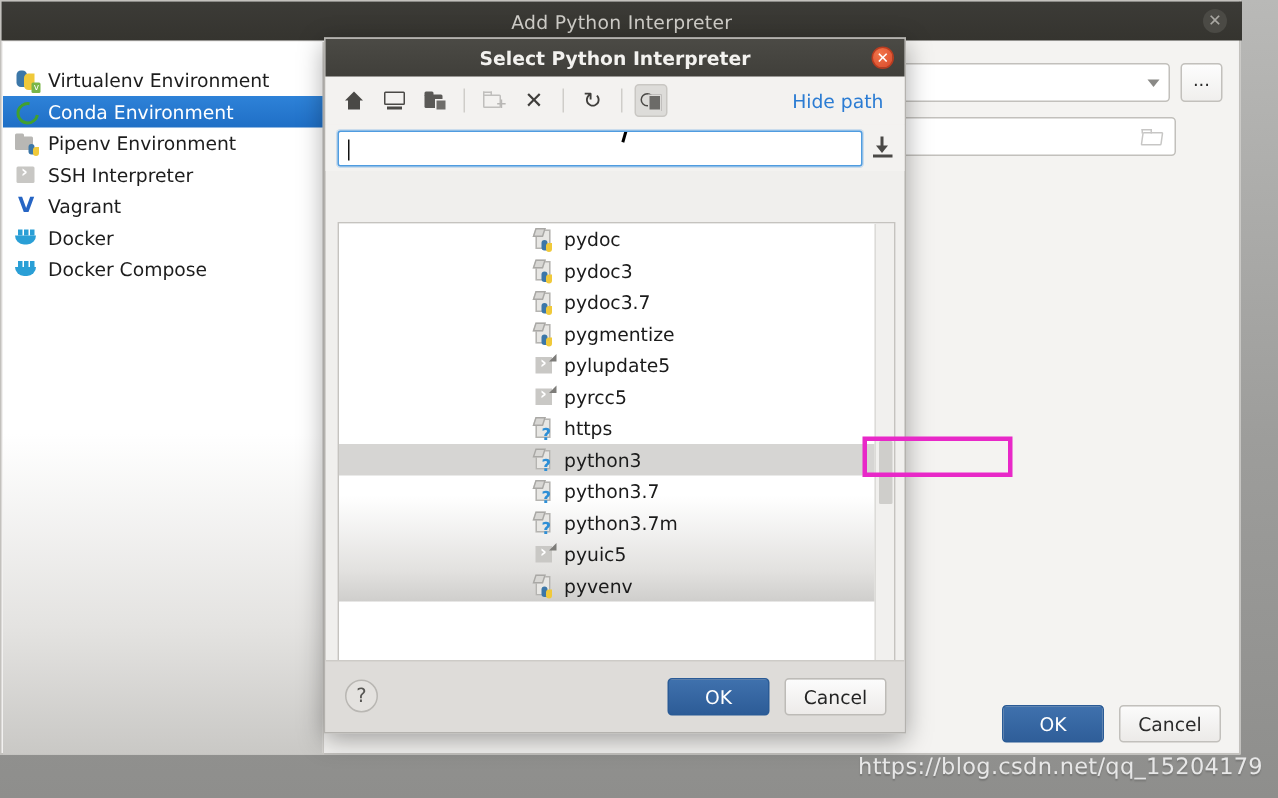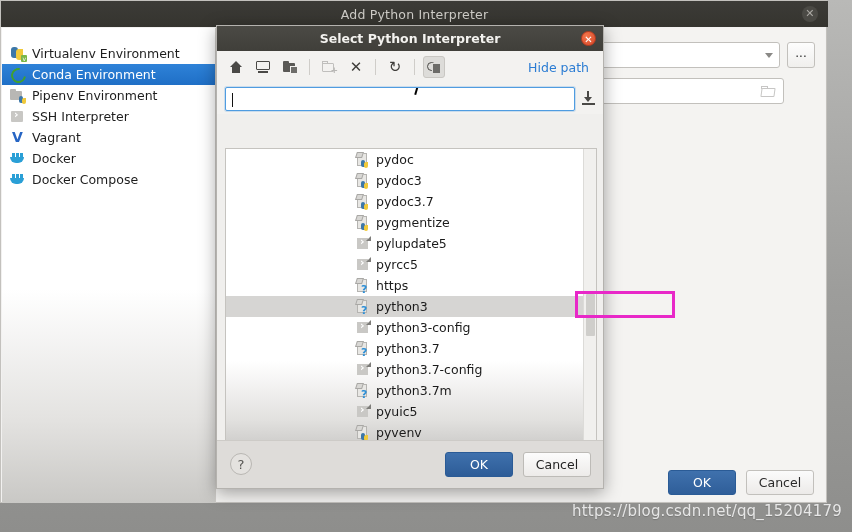--- a/index.html
+++ b/index.html
@@ -853,42 +853,30 @@
 
         <div class="frow sel">
           <span class="fic fic-pyq">
               <span class="page"></span>
               <span class="ln"></span>
               <span class="q">?</span>
             </span>
           <span>python3</span>
         </div>
 
-        <div class="frow">
-          <span class="fic fic-exec">
-              <span class="lnk"></span>
-            </span>
-          <span>python3-config</span>
-        </div>
 
         <div class="frow">
           <span class="fic fic-pyq">
               <span class="page"></span>
               <span class="ln"></span>
               <span class="q">?</span>
             </span>
           <span>python3.7</span>
         </div>
 
-        <div class="frow">
-          <span class="fic fic-exec">
-              <span class="lnk"></span>
-            </span>
-          <span>python3.7-config</span>
-        </div>
 
         <div class="frow">
           <span class="fic fic-pyq">
               <span class="page"></span>
               <span class="ln"></span>
               <span class="q">?</span>
             </span>
           <span>python3.7m</span>
         </div>
 

